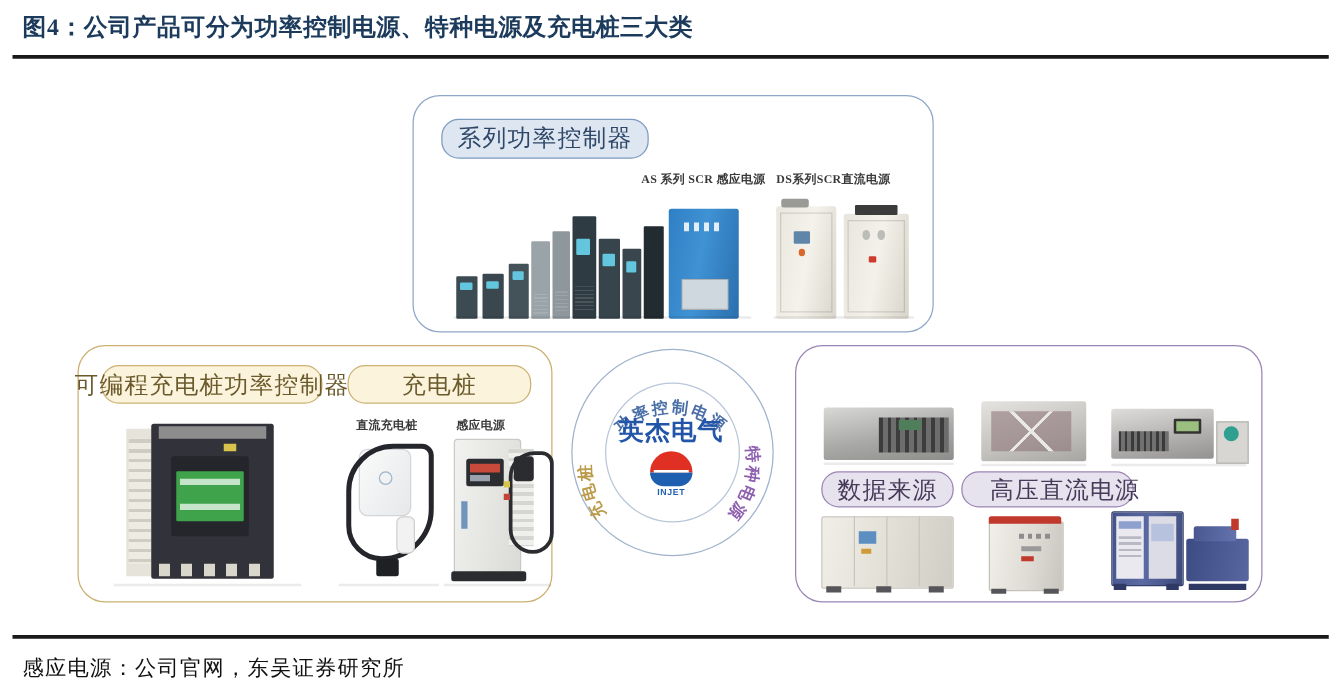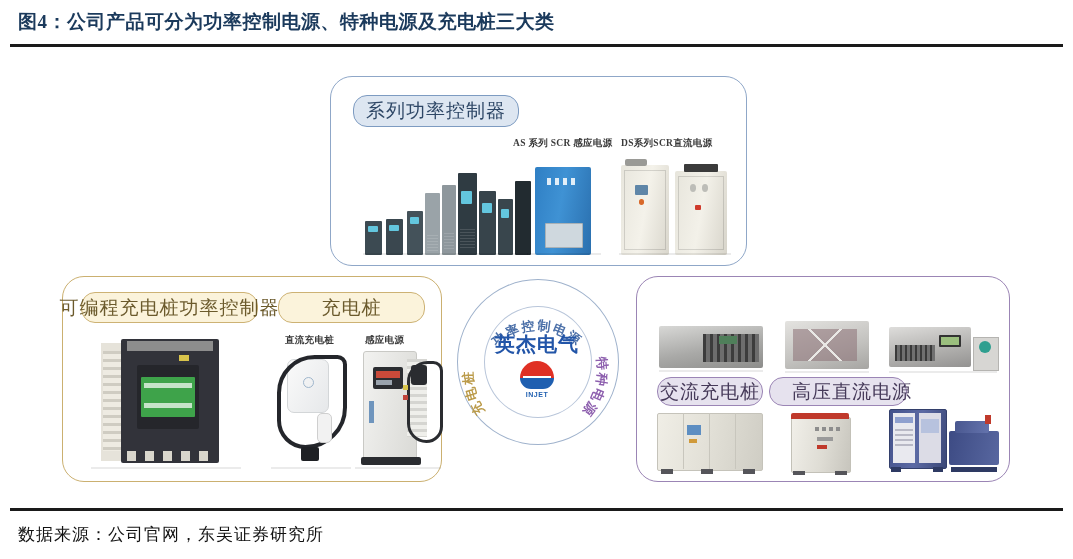--- a/index.html
+++ b/index.html
@@ -240,21 +240,21 @@
                   background:linear-gradient(170deg,#dedddb 0%,#b0afad 60%,#939291 100%);border-radius:2px;"></div>
       <div style="position:absolute;left:6px;top:20px;width:40px;height:16px;
                   background:repeating-linear-gradient(to right,#3a3a3a 0 2px,#707070 2px 5px);"></div>
       <div style="position:absolute;left:50px;top:10px;width:22px;height:12px;background:#333;border-radius:1px;"></div>
       <div style="position:absolute;left:52px;top:12px;width:18px;height:8px;background:#9bbf7e;"></div>
       <div style="position:absolute;left:84px;top:12px;width:24px;height:32px;background:#d7d6d3;border:1px solid #b5b4b1;"></div>
       <div style="position:absolute;left:90px;top:16px;width:12px;height:12px;background:#2f9f8f;border-radius:50%;"></div>
       <div class="shelf"></div>
     </div>
 
-    <div class="chip purple" style="left:20px;top:100px;width:104px;height:27px;">交流充电桩</div>
+    <div class="chip purple" style="left:20px;top:100px;width:104px;height:27px;">数据来源</div>
     <div class="chip purple" style="left:132px;top:100px;width:108px;height:27px;padding-left:28px;">高压直流电源</div>
 
     <div class="pimg" style="left:20px;top:136px;width:106px;height:60px;">
       <div style="position:absolute;left:0;top:0;width:104px;height:56px;
                   background:linear-gradient(100deg,#f0eee6 0%,#e3e1d8 45%,#cfcdc4 100%);
                   border:1px solid #c5c3ba;border-radius:2px;"></div>
       <div style="position:absolute;left:26px;top:0;width:1px;height:56px;background:#c8c6bd;"></div>
       <div style="position:absolute;left:52px;top:0;width:1px;height:56px;background:#c8c6bd;"></div>
       <div style="position:absolute;left:78px;top:0;width:1px;height:56px;background:#c8c6bd;"></div>
       <div style="position:absolute;left:30px;top:12px;width:14px;height:10px;background:#5d8ec2;"></div>
@@ -326,13 +326,13 @@
       <div class="top"></div>
         <div class="bot"></div>
         <div class="bar"></div>
     </div>
     <div class="logo-text" style="top:118px;">INJET</div>
   </div>
 
 </div>
 
 <div class="rule-bottom"></div>
-<div class="source">数据来源：公司官网，东吴证券研究所</div>
+<div class="source">感应电源：公司官网，东吴证券研究所</div>
 
 </body></html>

